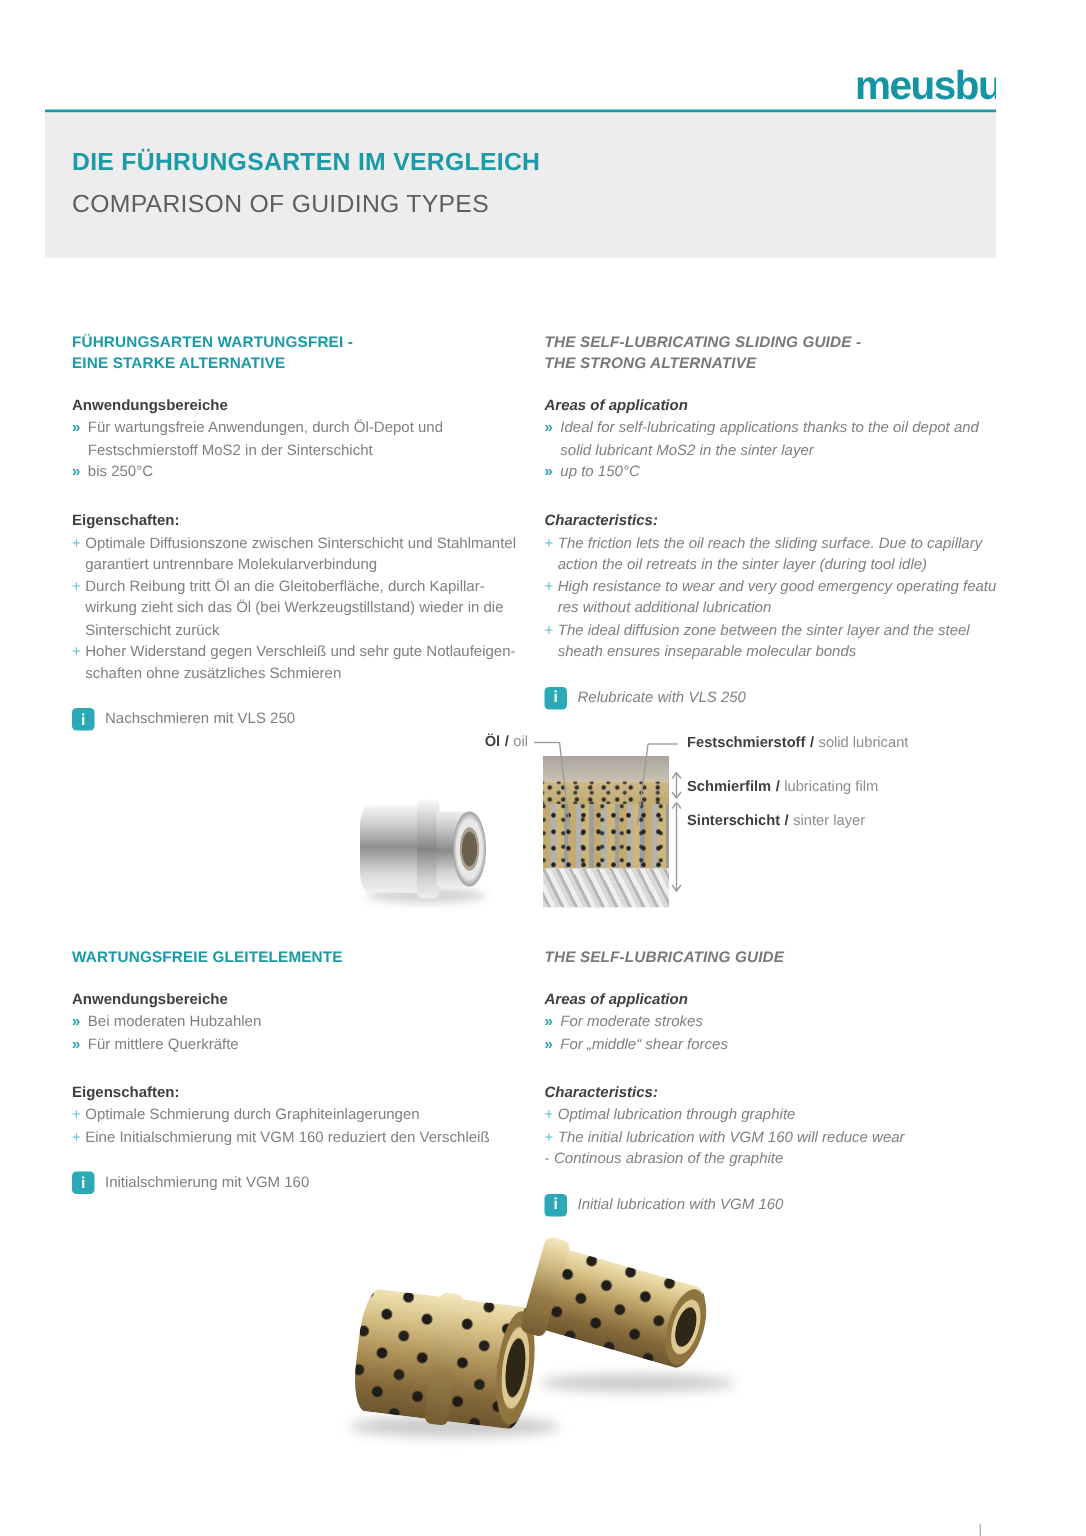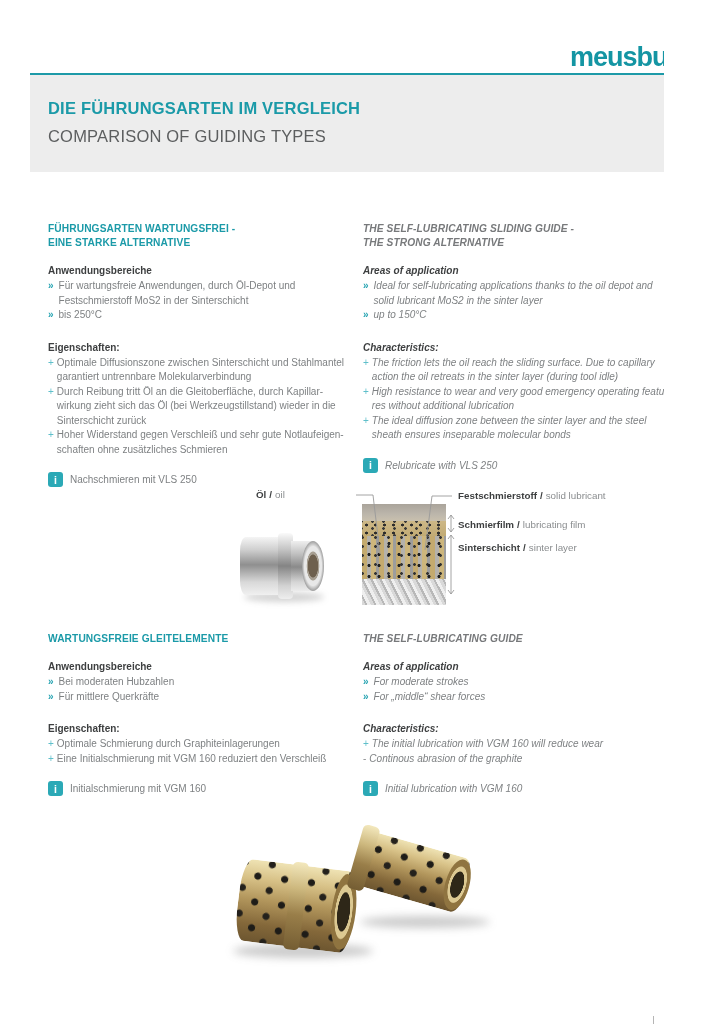--- a/index.html
+++ b/index.html
@@ -41,21 +41,21 @@
         font-weight:bold;font-size:10.5px;display:flex;align-items:center;justify-content:center;
         margin-right:7px;flex:none;font-style:normal;}
   .itext{font-size:10px;color:#7e8183;}
   .en .itext{font-style:italic;}
 
   
   .figure{position:absolute;left:220px;top:450px;width:480px;height:140px;}
   .fig-label{position:absolute;font-size:9.8px;color:#8a8d8f;white-space:nowrap;}
   .fig-label b{color:#3d3f40;}
   .fig-label .sep{margin:0 3px;color:#3d3f40;font-weight:bold;}
-  .lab-oil{left:36px;top:7px;width:96px;text-align:left;}
+  .lab-oil{left:36px;top:7px;width:96px;text-align:right;}
   .lab-solid{left:238px;top:8px;}
   .lab-film{left:238px;top:37px;}
   .lab-sinter{left:238px;top:60px;}
   .fig-lines{position:absolute;left:0;top:0;}
 
   
   .steel{position:absolute;left:20px;top:48px;width:84px;height:72px;}
   .steel .b1{position:absolute;left:0;top:7px;width:42px;height:58px;border-radius:6px 0 0 6px/14px 0 0 14px;
     background:linear-gradient(180deg,#f5f5f5 0%,#cfcfcf 22%,#8f8f8f 48%,#d9d9d9 78%,#f0f0f0 100%);}
   .steel .fl{position:absolute;left:38px;top:3px;width:15px;height:66px;border-radius:4px;
@@ -250,20 +250,21 @@
     <div class="bullet">
       <span class="chev">»</span>
       <span class="btext">For moderate strokes</span>
     </div>
     <div class="bullet">
       <span class="chev">»</span>
       <span class="btext">For „middle“ shear forces</span>
     </div>
     <div class="charblock">
       <div class="sub">Characteristics:</div>
+      <p class="para"><span class="mark">+</span><span class="para-text">Optimal lubrication through graphite</span></p>
       <p class="para"><span class="mark">+</span><span class="para-text">The initial lubrication with VGM 160 will reduce wear</span></p>
       <p class="para"><span class="mark minus">-</span><span class="para-text">Continous abrasion of the graphite</span></p>
     </div>
     <div class="info">
       <span class="ibox">
           <span>i</span>
         </span>
       <span class="itext">Initial lubrication with VGM 160</span>
     </div>
   </div>

